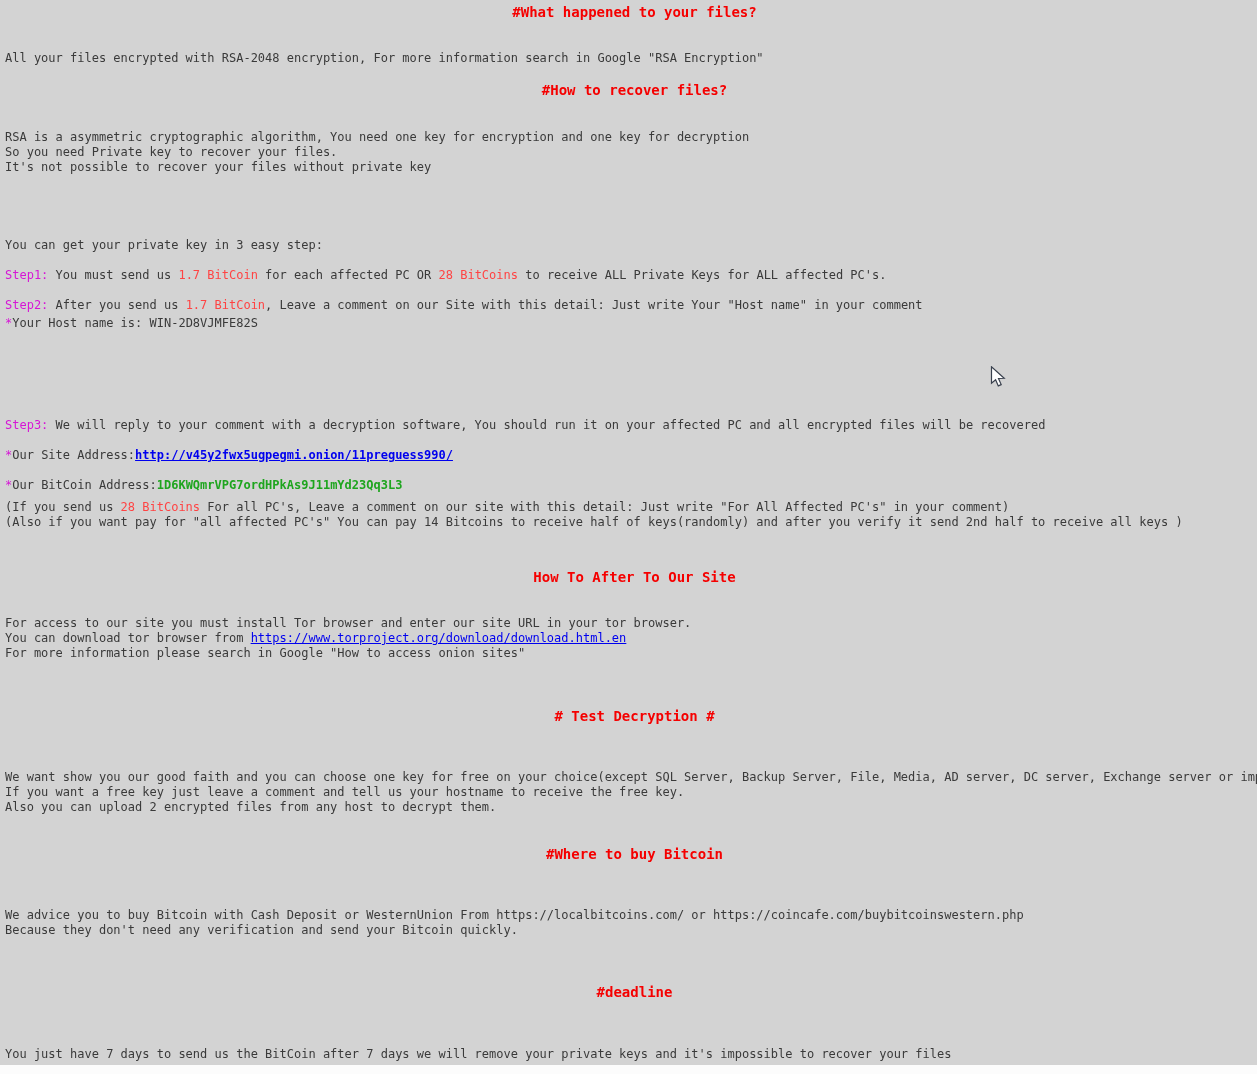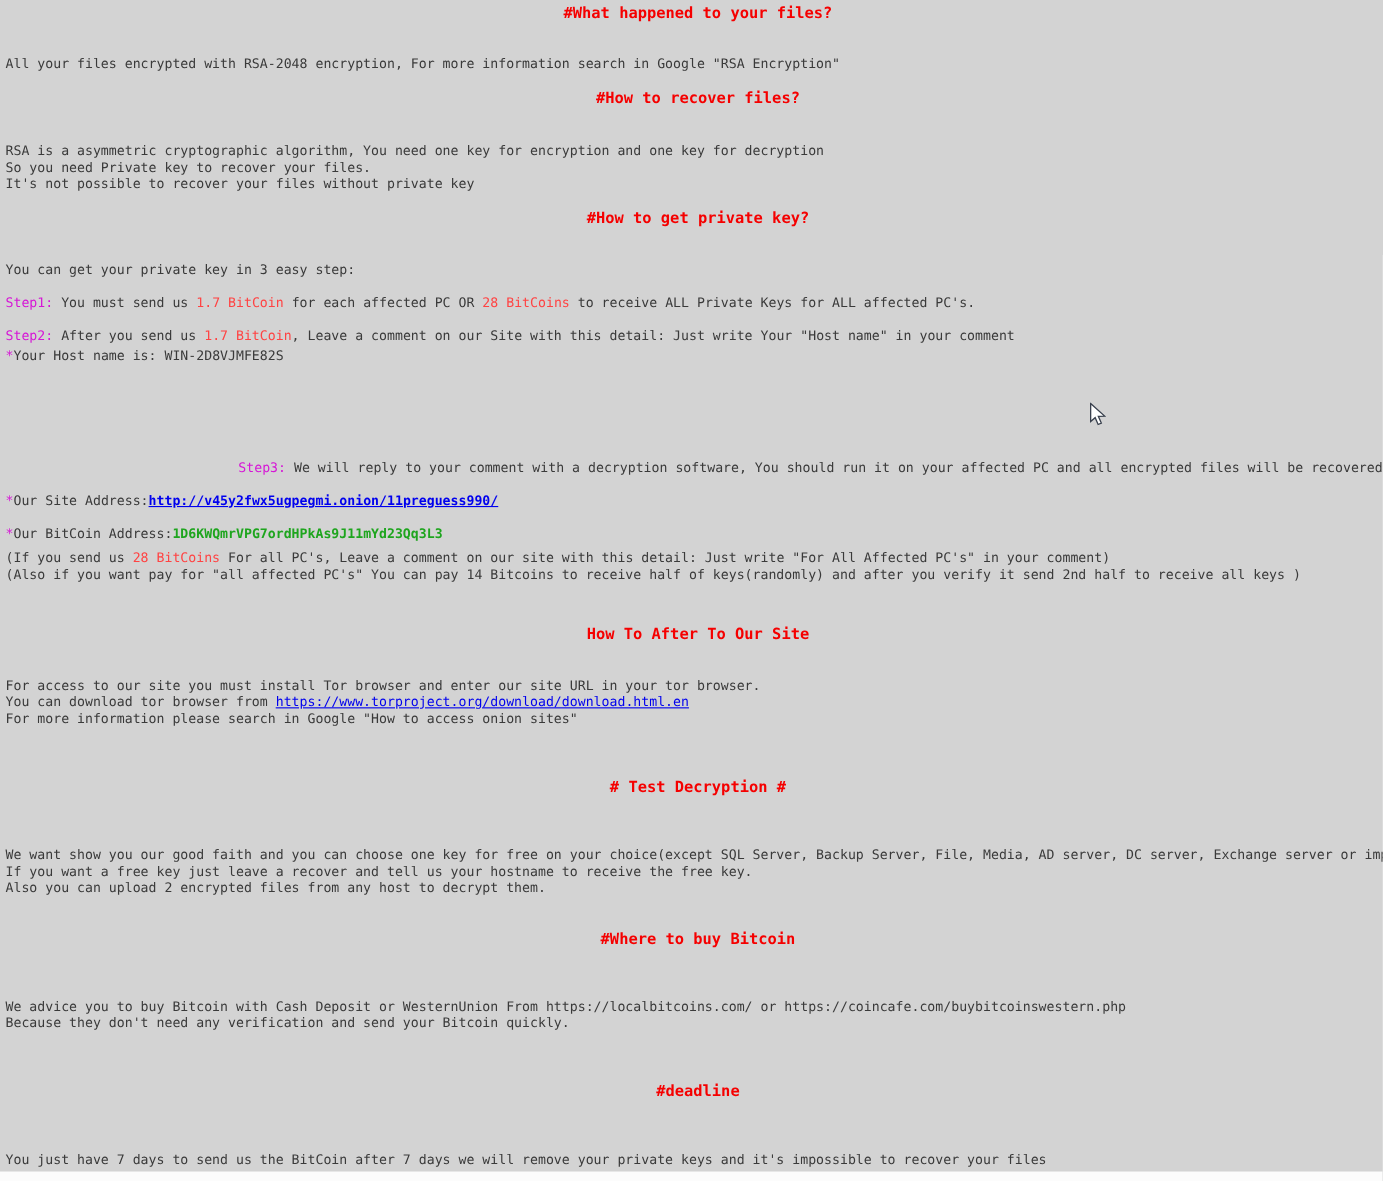--- a/index.html
+++ b/index.html
@@ -30,34 +30,33 @@
   <div class="block heading" style="top: 4px;">#What happened to your files?</div>
     <div class="block text" style="top: 51px;">
       <div class="line"><span class="">All your files encrypted with RSA-2048 encryption, For more information search in Google "RSA Encryption"</span></div>
     </div>
     <div class="block heading" style="top: 82px;">#How to recover files?</div>
     <div class="block text" style="top: 130px;">
       <div class="line"><span class="">RSA is a asymmetric cryptographic algorithm, You need one key for encryption and one key for decryption</span></div>
       <div class="line"><span class="">So you need Private key to recover your files.</span></div>
       <div class="line"><span class="">It's not possible to recover your files without private key</span></div>
     </div>
-    <div class="block heading" style="top: 191px;">#How to get private key?</div>
     <div class="block text" style="top: 238px;">
       <div class="line"><span class="">You can get your private key in 3 easy step:</span></div>
     </div>
     <div class="block text" style="top: 268px;">
       <div class="line"><span class="step">Step1: </span><span class="">You must send us </span><span class="amount">1.7 BitCoin</span><span class=""> for each affected PC OR </span><span class="amount">28 BitCoins</span><span class=""> to receive ALL Private Keys for ALL affected PC's.</span></div>
     </div>
     <div class="block text" style="top: 298px;">
       <div class="line"><span class="step">Step2: </span><span class="">After you send us </span><span class="amount">1.7 BitCoin</span><span class="">, Leave a comment on our Site with this detail: Just write Your "Host name" in your comment</span></div>
     </div>
     <div class="block text" style="top: 316px;">
       <div class="line"><span class="step">*</span><span class="">Your Host name is: WIN-2D8VJMFE82S</span></div>
     </div>
-    <div class="block text" style="top: 418px; text-align: right;">
+    <div class="block text" style="top: 418px;">
       <div class="line"><span class="step">Step3: </span><span class="">We will reply to your comment with a decryption software, You should run it on your affected PC and all encrypted files will be recovered</span></div>
     </div>
     <div class="block text" style="top: 448px;">
       <div class="line"><span class="step">*</span><span class="">Our Site Address:</span><a href="#" class="link bold">http://v45y2fwx5ugpegmi.onion/11preguess990/</a></div>
     </div>
     <div class="block text" style="top: 478px;">
       <div class="line"><span class="step">*</span><span class="">Our BitCoin Address:</span><span class="green">1D6KWQmrVPG7ordHPkAs9J11mYd23Qq3L3</span></div>
     </div>
     <div class="block text" style="top: 500px;">
       <div class="line"><span class="">(If you send us </span><span class="amount">28 BitCoins</span><span class=""> For all PC's, Leave a comment on our site with this detail: Just write "For All Affected PC's" in your comment)</span></div>
@@ -65,21 +64,21 @@
     </div>
     <div class="block heading" style="top: 569px;">How To After To Our Site</div>
     <div class="block text" style="top: 616px;">
       <div class="line"><span class="">For access to our site you must install Tor browser and enter our site URL in your tor browser.</span></div>
       <div class="line"><span class="">You can download tor browser from </span><a href="#" class="link">https://www.torproject.org/download/download.html.en</a></div>
       <div class="line"><span class="">For more information please search in Google "How to access onion sites"</span></div>
     </div>
     <div class="block heading" style="top: 708px;"># Test Decryption #</div>
     <div class="block text" style="top: 770px;">
       <div class="line"><span class="">We want show you our good faith and you can choose one key for free on your choice(except SQL Server, Backup Server, File, Media, AD server, DC server, Exchange server or impor</span></div>
-      <div class="line"><span class="">If you want a free key just leave a recover and tell us your hostname to receive the free key.</span></div>
+      <div class="line"><span class="">If you want a free key just leave a comment and tell us your hostname to receive the free key.</span></div>
       <div class="line"><span class="">Also you can upload 2 encrypted files from any host to decrypt them.</span></div>
     </div>
     <div class="block heading" style="top: 846px;">#Where to buy Bitcoin</div>
     <div class="block text" style="top: 908px;">
       <div class="line"><span class="">We advice you to buy Bitcoin with Cash Deposit or WesternUnion From https://localbitcoins.com/ or https://coincafe.com/buybitcoinswestern.php</span></div>
       <div class="line"><span class="">Because they don't need any verification and send your Bitcoin quickly.</span></div>
     </div>
     <div class="block heading" style="top: 984px;">#deadline</div>
     <div class="block text" style="top: 1047px;">
       <div class="line"><span class="">You just have 7 days to send us the BitCoin after 7 days we will remove your private keys and it's impossible to recover your files</span></div>

